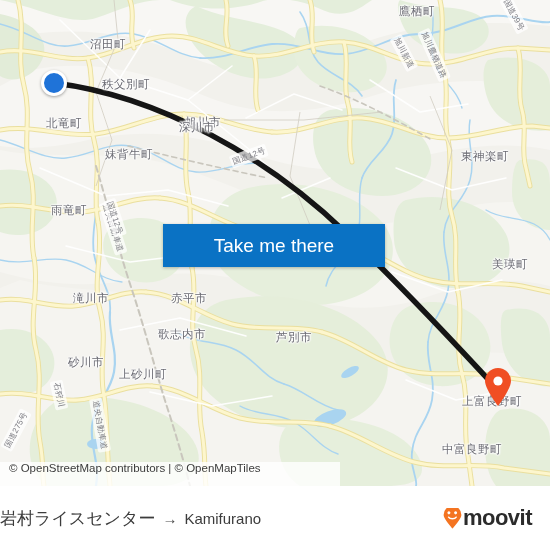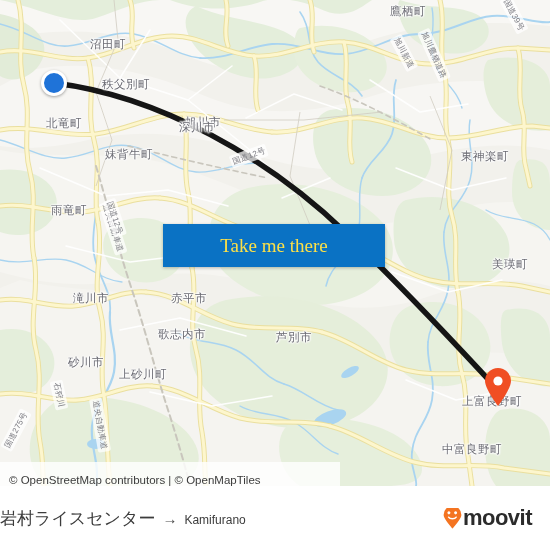--- a/index.html
+++ b/index.html
@@ -64,39 +64,39 @@
     position: absolute;
     width: 30px; height: 40px;
   }
 
   
   #take-me-there {
     position: absolute;
     left: 163px; top: 224px;
     width: 222px; height: 43px;
     background: #0a72c4;
-    color: #fde047;
+    color: #ffffff;
     font-size: 19px;
     display: flex;
     align-items: center;
     justify-content: center;
     border: none;
     cursor: pointer;
     box-shadow: 0 1px 3px rgba(0,0,0,.25);
-    font-family: Liberation Serif, serif;
+    font-family: Liberation Sans, sans-serif;
   }
 
   
   #attribution {
     position: absolute;
     left: 0; top: 462px;
     width: 340px; height: 24px;
     background: rgba(255,255,255,.80);
     display: flex;
-    align-items: flex-end;
+    align-items: flex-start;
     padding-left: 9px;
     font-size: 11.5px;
     color: #3c3c3c;
     white-space: nowrap;
   }
 
   
   #footer {
     position: absolute;
     left: 0; top: 486px;
@@ -109,21 +109,21 @@
   }
   #route-summary {
     display: flex;
     align-items: baseline;
     gap: 7px;
     font-size: 17px;
     color: #3c3c3c;
     white-space: nowrap;
   }
   #route-summary .arrow { font-size: 15px; color: #4a4a4a; }
-  #route-summary .to { font-size: 12px; }
+  #route-summary .to { font-size: 15px; }
 
   #moovit-logo {
     display: flex;
     align-items: center;
     gap: 1px;
   }
   #moovit-wordmark {
     font-size: 22px;
     font-weight: bold;
     color: #2b2b2b;
@@ -317,21 +317,21 @@
           <path d="M300,112 L290,176 L316,240"></path>
           <path d="M430,96 L452,150 L440,210"></path>
         </g>
 
         <path id="route-line" d="M54,83 C160,96 268,158 345,232 C398,283 452,340 498,390" fill="none" stroke="#151515" stroke-width="5.5" stroke-linecap="round"></path>
       </g>
     </svg>
 
     <div id="place-labels">
         <div class="map-label" style="left: 108px; top: 45px;">沼田町</div>
-        <div class="map-label" style="left: 408px; top: 12px;">鷹栖町</div>
+        <div class="map-label" style="left: 417px; top: 12px;">鷹栖町</div>
         <div class="map-label" style="left: 126px; top: 85px;">秩父別町</div>
         <div class="map-label" style="left: 203px; top: 123px;">旭川市</div>
         <div class="map-label" style="left: 64px; top: 124px;">北竜町</div>
         <div class="map-label" style="left: 485px; top: 157px;">東神楽町</div>
         <div class="map-label" style="left: 129px; top: 155px;">妹背牛町</div>
         <div class="map-label" style="left: 197px; top: 128px;">深川市</div>
         <div class="map-label" style="left: 69px; top: 211px;">雨竜町</div>
         <div class="map-label" style="left: 510px; top: 265px;">美瑛町</div>
         <div class="map-label" style="left: 91px; top: 299px;">滝川市</div>
         <div class="map-label" style="left: 189px; top: 299px;">赤平市</div>

